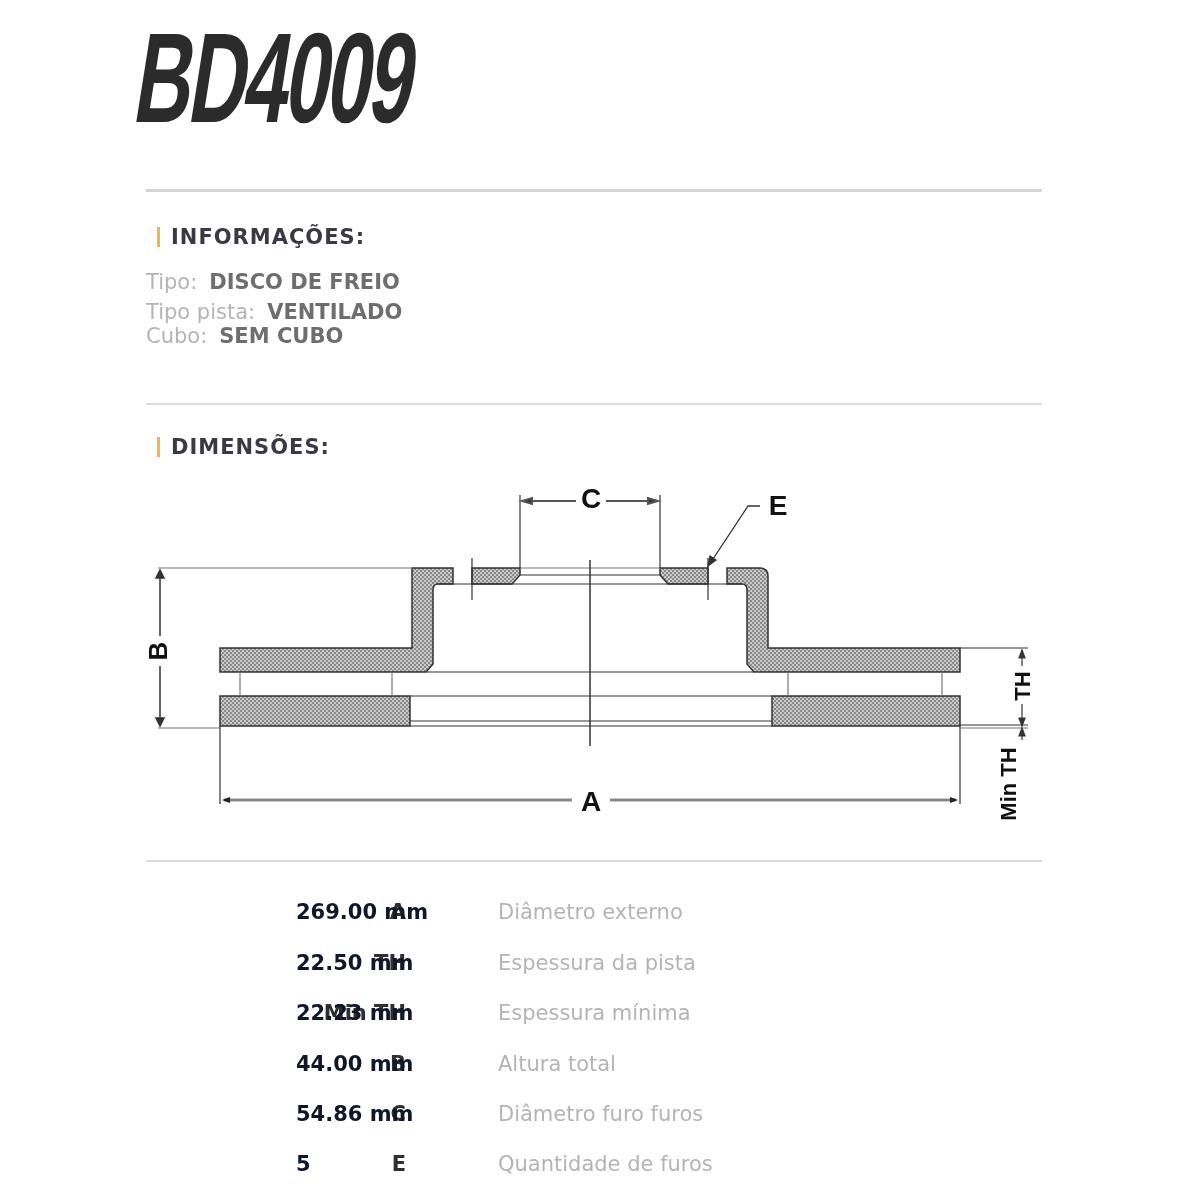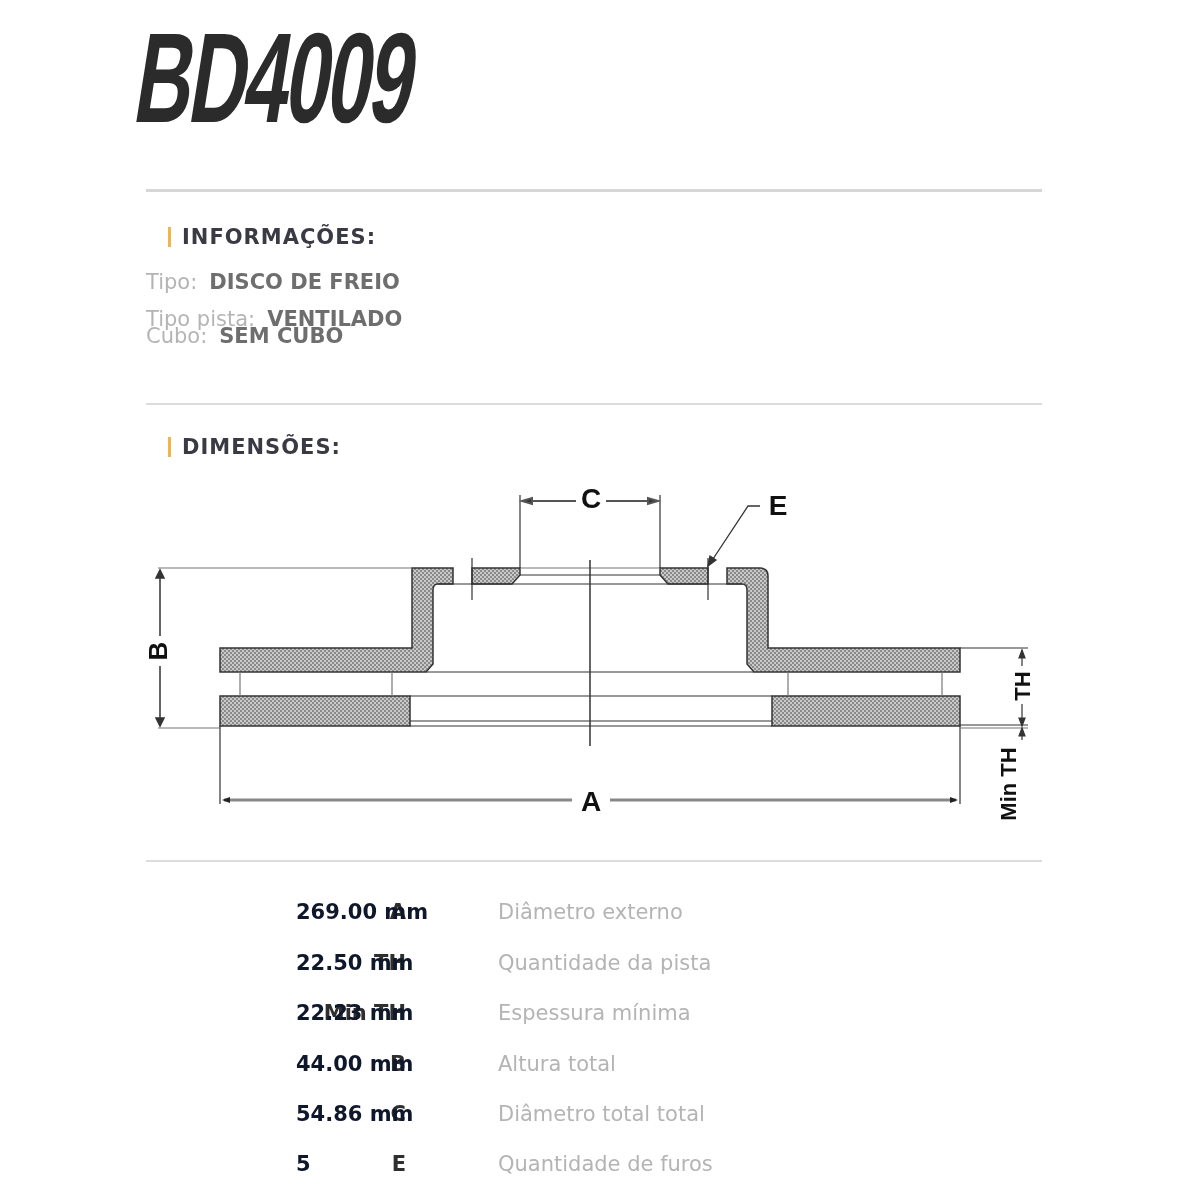--- a/index.html
+++ b/index.html
@@ -7,21 +7,21 @@
            font-family: "DejaVu Sans", "Liberation Sans", sans-serif; }
     .title {
       position: absolute; left: 148px; top: 14px; margin: 0;
       font-family: "Liberation Sans", "DejaVu Sans", sans-serif;
       font-weight: bold; font-size: 128px; line-height: 1;
       color: #2b2b2b; letter-spacing: -4px;
       transform: skewX(-9deg) scaleX(0.62); transform-origin: left top;
     }
     .hr { position: absolute; left: 146px; width: 896px; height: 3px; background: #d6d6d6; }
     .hr.thin { height: 2px; background: #dcdcdc; }
-    .section-head { position: absolute; left: 157px; display: flex; align-items: center; padding-left: 11px; }
+    .section-head { position: absolute; left: 146px; display: flex; align-items: center; padding-left: 11px; }
     .accent-bar { width: 3px; height: 20px; background: #f0b64a; margin-right: 11px; }
     .section-title { font-size: 21px; font-weight: bold; color: #3a3a44; letter-spacing: 1px; }
     .info-row { position: absolute; left: 146px; font-size: 21px; white-space: nowrap; }
     .info-key { color: #b4b4b4; margin-right: 12px; }
     .info-val { color: #6e6e6e; font-weight: bold; }
     .diagram { position: absolute; left: 140px; top: 478px; }
     .dim-row { position: absolute; left: 146px; width: 700px; height: 30px; font-size: 21px; }
     .dim-code { position: absolute; right: 440px; width: 120px; text-align: right; color: #2f2f2f; font-weight: bold; }
     .dim-val { position: absolute; left: 150px; color: #0f172a; font-weight: bold; }
     .dim-desc { position: absolute; left: 352px; color: #b4b4b4; }
@@ -34,21 +34,21 @@
 <div class="hr" style="top:189px"></div>
 
 <div class="section-head" style="top:225px">
   <span class="accent-bar"></span>
   <span class="section-title">INFORMAÇÕES:</span>
 </div>
 
 <div class="info-row" style="top:270px">
   <span class="info-key">Tipo:</span><span class="info-val">DISCO DE FREIO</span>
 </div>
-<div class="info-row" style="top:307px">
+<div class="info-row" style="top:300px">
   <span class="info-key">Tipo pista:</span><span class="info-val">VENTILADO</span>
 </div>
 <div class="info-row" style="top:324px">
   <span class="info-key">Cubo:</span><span class="info-val">SEM CUBO</span>
 </div>
 
 <div class="hr thin" style="top:403px"></div>
 
 <div class="section-head" style="top:435px">
   <span class="accent-bar"></span>
@@ -157,34 +157,34 @@
 <div class="hr thin" style="top:860px"></div>
 
 <div class="dim-row" style="top:900px">
   <span class="dim-code">A</span>
   <span class="dim-val">269.00 mm</span>
   <span class="dim-desc">Diâmetro externo</span>
 </div>
 <div class="dim-row" style="top:951px">
   <span class="dim-code">TH</span>
   <span class="dim-val">22.50 mm</span>
-  <span class="dim-desc">Quantidade da pista</span>
+  <span class="dim-desc">Espessura da pista</span>
 </div>
 <div class="dim-row" style="top:1001px">
   <span class="dim-code">Min TH</span>
   <span class="dim-val">22.23 mm</span>
   <span class="dim-desc">Espessura mínima</span>
 </div>
 <div class="dim-row" style="top:1052px">
   <span class="dim-code">B</span>
   <span class="dim-val">44.00 mm</span>
   <span class="dim-desc">Altura total</span>
 </div>
 <div class="dim-row" style="top:1102px">
   <span class="dim-code">C</span>
   <span class="dim-val">54.86 mm</span>
-  <span class="dim-desc">Diâmetro total total</span>
+  <span class="dim-desc">Diâmetro furo furos</span>
 </div>
 <div class="dim-row" style="top:1152px">
   <span class="dim-code">E</span>
   <span class="dim-val">5</span>
   <span class="dim-desc">Quantidade de furos</span>
 </div>
 
 </body></html>

